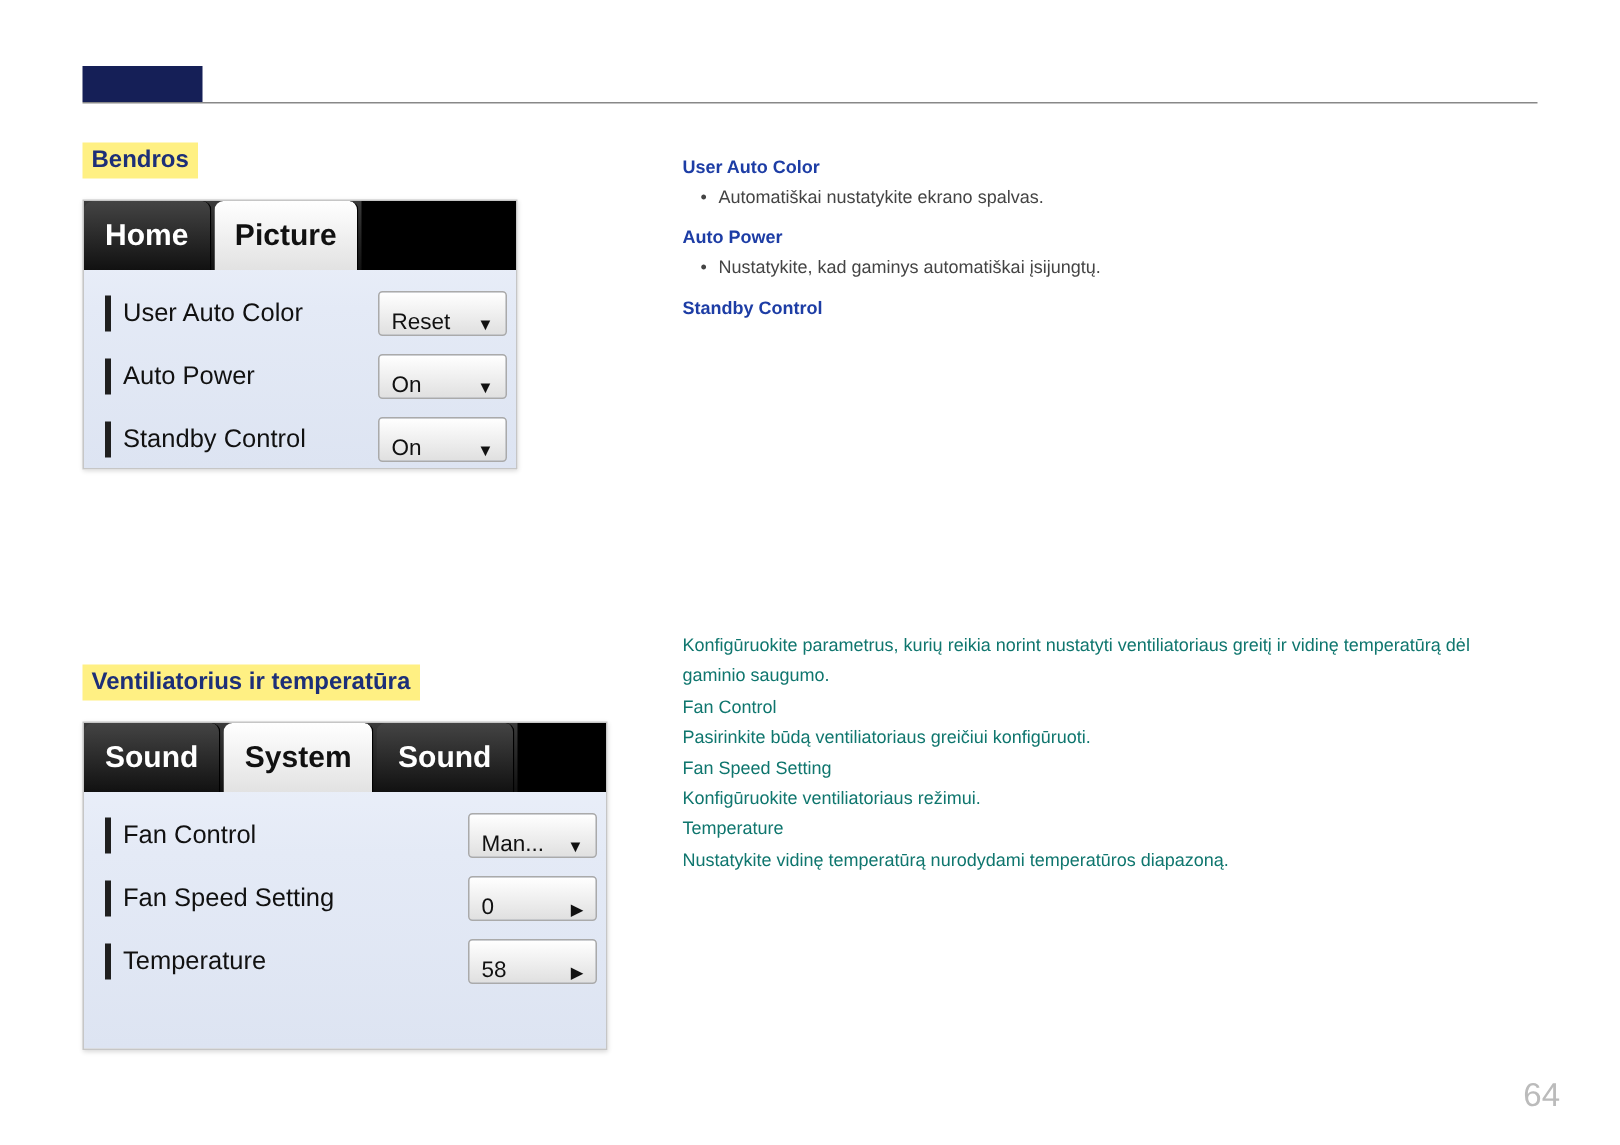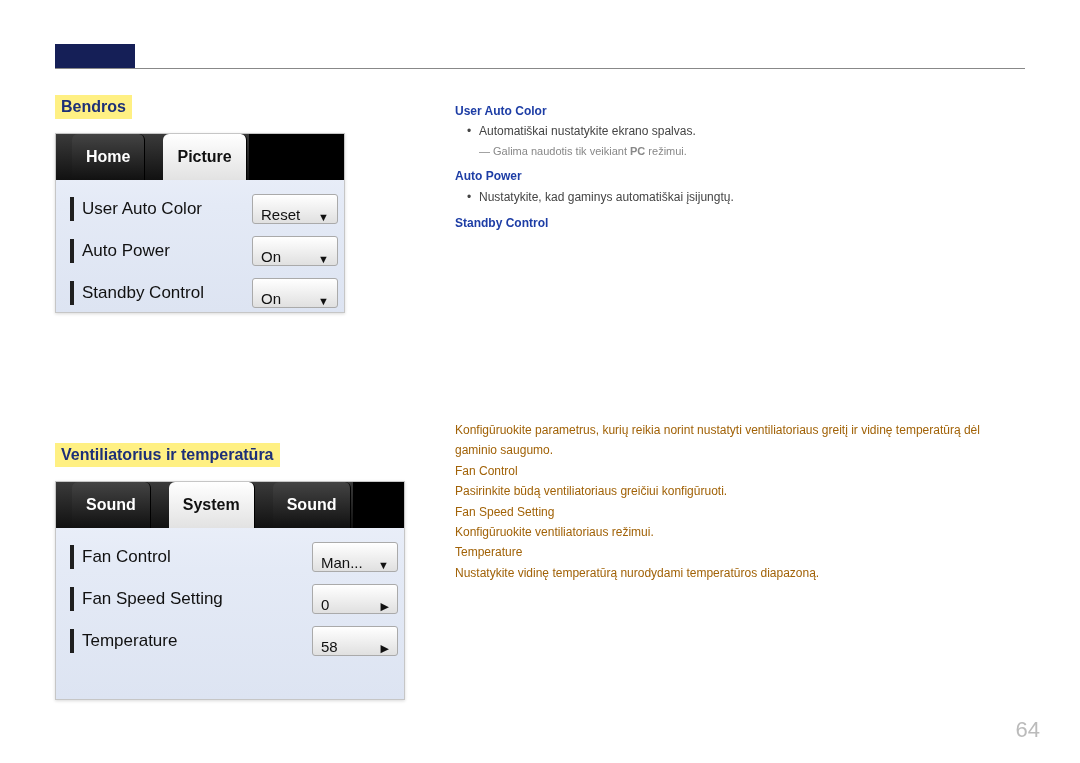--- a/index.html
+++ b/index.html
@@ -56,28 +56,27 @@
     height: 46px;
     background: linear-gradient(#3a3a3a,#111);
     overflow: hidden;
   }
   .tab {
     flex: 0 0 auto;
     height: 46px;
     line-height: 46px;
     text-align: center;
     color: #fff;
-    font-size: 16px;
+    font-size: 20px;
     font-weight: bold;
     padding: 0 14px;
     border-right: 1px solid #000;
     background: linear-gradient(#444,#111);
     border-radius: 6px 6px 0 0;
     margin-right: 2px;
-    margin-left: 16px;
   }
   .tab.active {
     background: linear-gradient(#ffffff,#e2e2e2);
     color: #111;
   }
   .tab-gap { flex: 1; background:#000; }
   .settings {
     padding: 8px 6px;
   }
   .row {
@@ -123,21 +122,21 @@
   .right-col .bullet { padding-left: 24px; position: relative; }
   .right-col .bullet::before { content: "•"; position: absolute; left: 12px; }
   .right-col .note { padding-left: 24px; color: #888; font-size: 11px; }
   .right-col2 {
     position: absolute;
     top: 420px;
     left: 455px;
     width: 570px;
     font-size: 12px;
     line-height: 1.7;
-    color: #a16207;
+    color: #0f766e;
   }
   .page-num {
     position: absolute;
     bottom: 20px;
     right: 40px;
     font-size: 22px;
     color: #bbb;
   }
 </style>
 </head>
@@ -221,21 +220,20 @@
         </div>
       </div>
     </div>
   </div>
 
 </div>
 
 <div class="right-col">
   <div class="h">User Auto Color</div>
   <div class="bullet">Automatiškai nustatykite ekrano spalvas.</div>
-  <div class="note">― <span>Galima naudotis tik veikiant </span><b>PC</b><span> režimui.</span></div>
   <div class="h">Auto Power</div>
   <div class="bullet">Nustatykite, kad gaminys automatiškai įsijungtų.</div>
   <div class="h">Standby Control</div>
 </div>
 
 <div class="right-col2">
   <div>Konfigūruokite parametrus, kurių reikia norint nustatyti ventiliatoriaus greitį ir vidinę temperatūrą dėl gaminio saugumo.</div>
   <div class="h">Fan Control</div>
   <div class="bullet">Pasirinkite būdą ventiliatoriaus greičiui konfigūruoti.</div>
   <div class="h">Fan Speed Setting</div>

